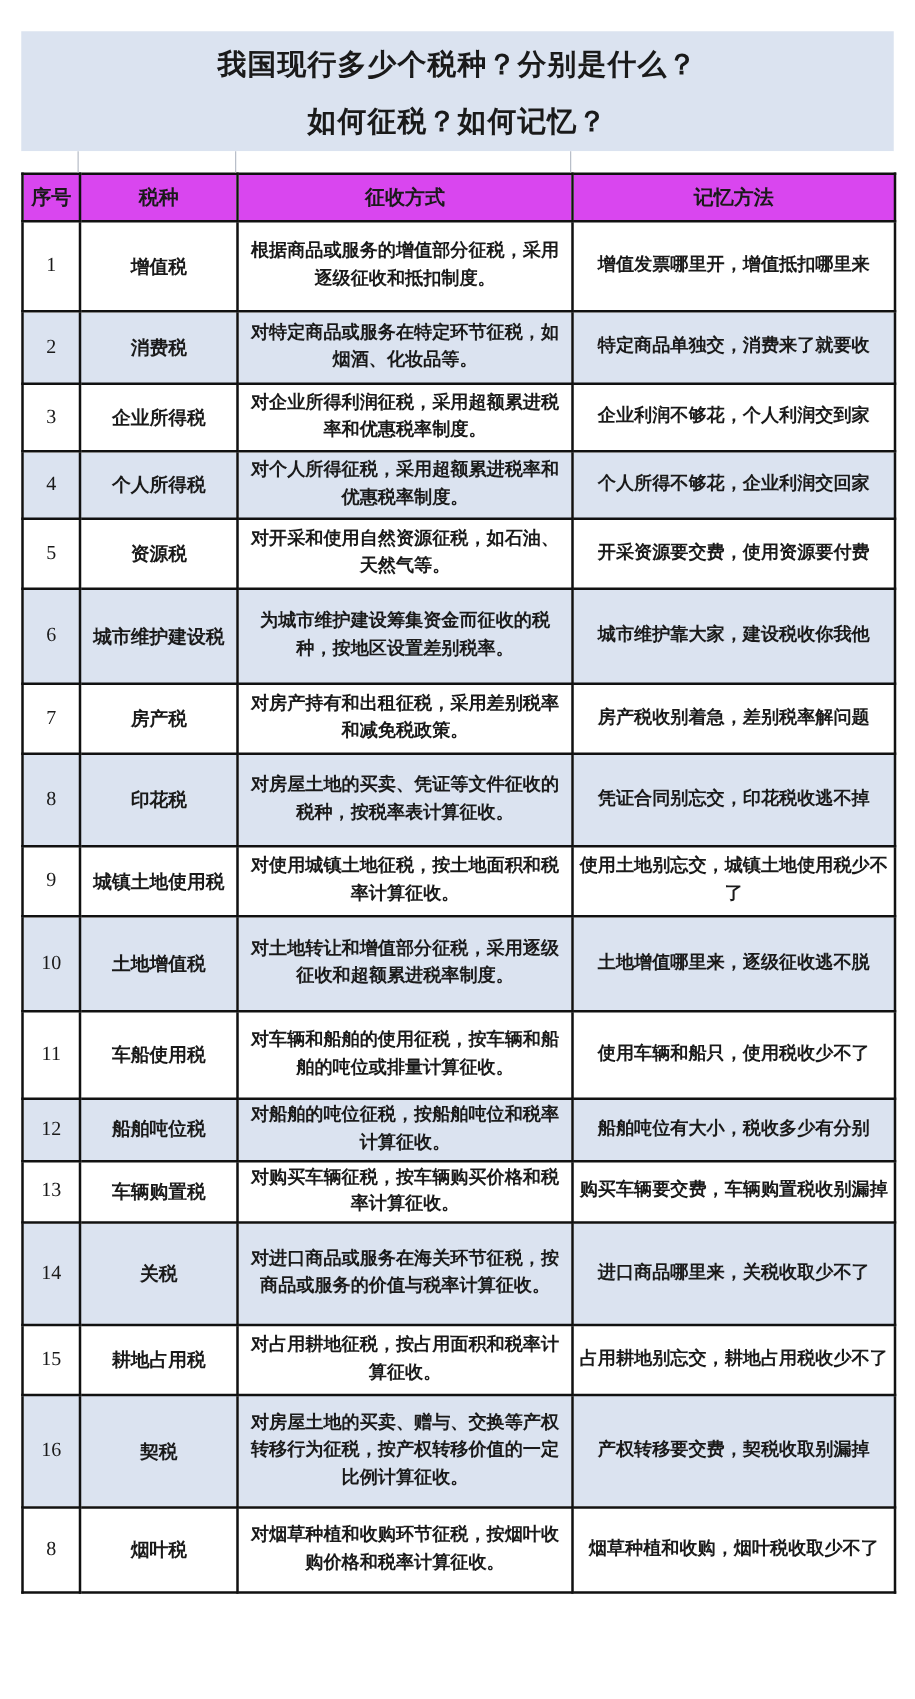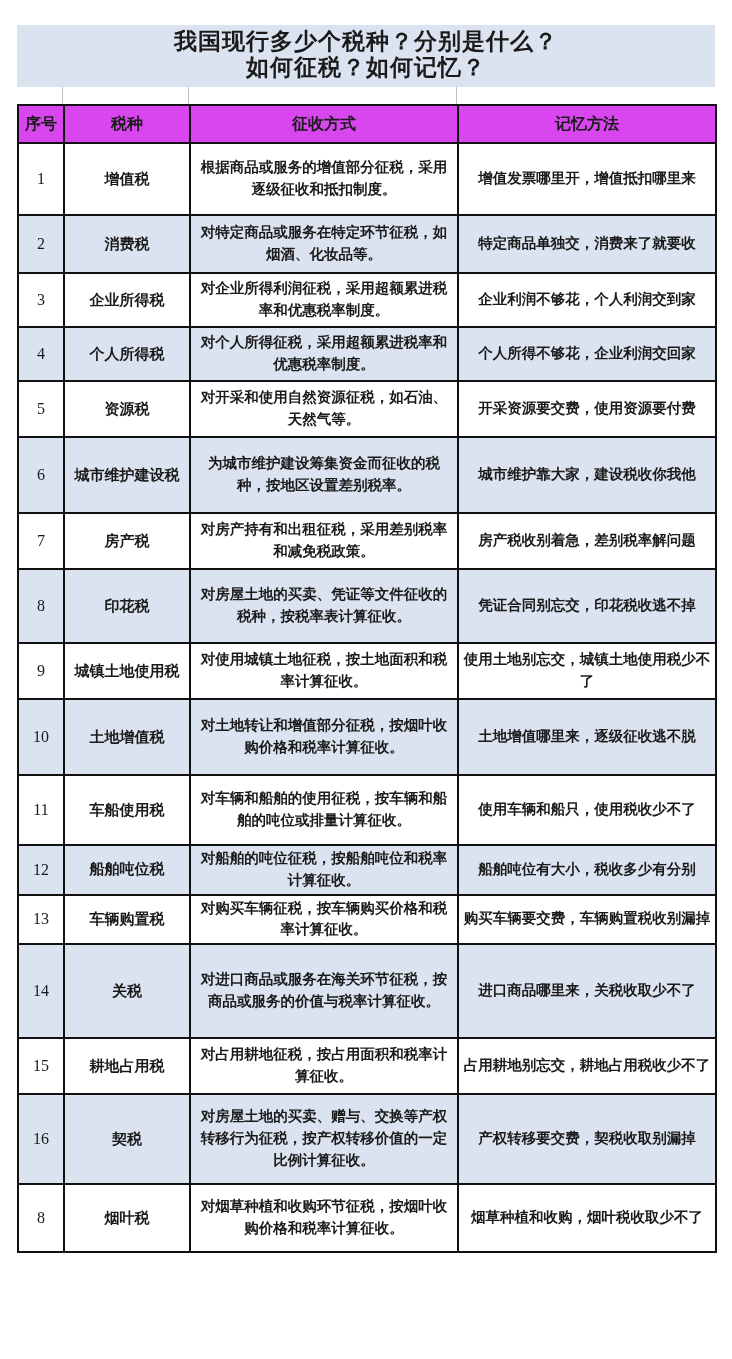--- a/index.html
+++ b/index.html
@@ -23,21 +23,21 @@
     width: 698px;
   }
   .title-band {
     width: 698px;
     min-height: 62px;
     background: #dbe3f0;
     text-align: center;
     font-family: "Liberation Serif", "DejaVu Serif", serif;
     font-weight: bold;
     font-size: 23px;
-    line-height: 26px;
+    line-height: 46px;
     padding-top: 4px;
     box-sizing: border-box;
     white-space: pre-line;
     letter-spacing: 1px;
   }
   .gap-row {
     display: flex;
     width: 698px;
     height: 17px;
     background: #ffffff;
@@ -158,42 +158,42 @@
         </tr>
         <tr style="height:56px">
           <td class="no">9</td>
           <td class="nm">城镇土地使用税</td>
           <td class="mt">对使用城镇土地征税，按土地面积和税率计算征收。</td>
           <td class="mm">使用土地别忘交，城镇土地使用税少不了</td>
         </tr>
         <tr style="height:76px">
           <td class="no">10</td>
           <td class="nm">土地增值税</td>
-          <td class="mt">对土地转让和增值部分征税，按烟叶收购价格和税率计算征收。</td>
+          <td class="mt">对土地转让和增值部分征税，采用逐级征收和超额累进税率制度。</td>
           <td class="mm">土地增值哪里来，逐级征收逃不脱</td>
         </tr>
         <tr style="height:70px">
           <td class="no">11</td>
           <td class="nm">车船使用税</td>
           <td class="mt">对车辆和船舶的使用征税，按车辆和船舶的吨位或排量计算征收。</td>
           <td class="mm">使用车辆和船只，使用税收少不了</td>
         </tr>
         <tr style="height:48px">
           <td class="no">12</td>
           <td class="nm">船舶吨位税</td>
           <td class="mt">对船舶的吨位征税，按船舶吨位和税率计算征收。</td>
           <td class="mm">船舶吨位有大小，税收多少有分别</td>
         </tr>
         <tr style="height:40px">
           <td class="no">13</td>
           <td class="nm">车辆购置税</td>
           <td class="mt">对购买车辆征税，按车辆购买价格和税率计算征收。</td>
           <td class="mm">购买车辆要交费，车辆购置税收别漏掉</td>
         </tr>
-        <tr style="height:94px">
+        <tr style="height:82px">
           <td class="no">14</td>
           <td class="nm">关税</td>
           <td class="mt">对进口商品或服务在海关环节征税，按商品或服务的价值与税率计算征收。</td>
           <td class="mm">进口商品哪里来，关税收取少不了</td>
         </tr>
         <tr style="height:56px">
           <td class="no">15</td>
           <td class="nm">耕地占用税</td>
           <td class="mt">对占用耕地征税，按占用面积和税率计算征收。</td>
           <td class="mm">占用耕地别忘交，耕地占用税收少不了</td>

